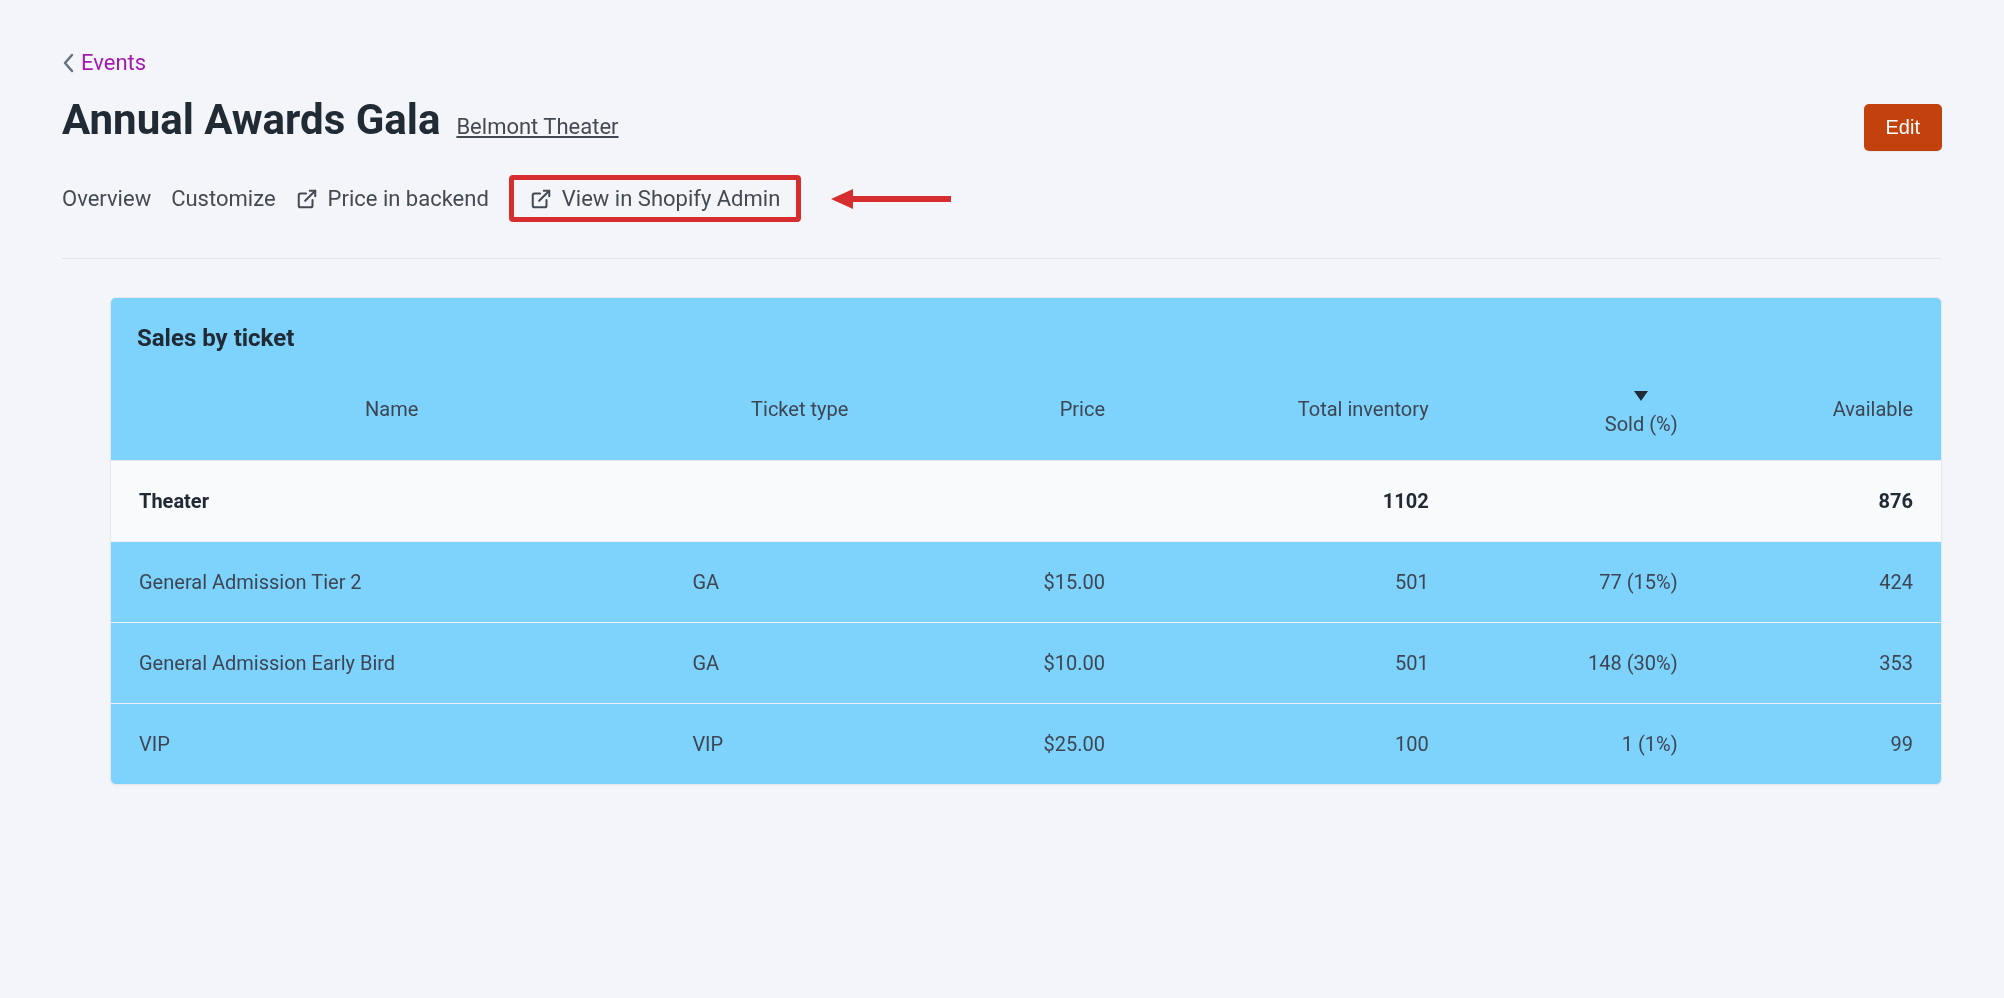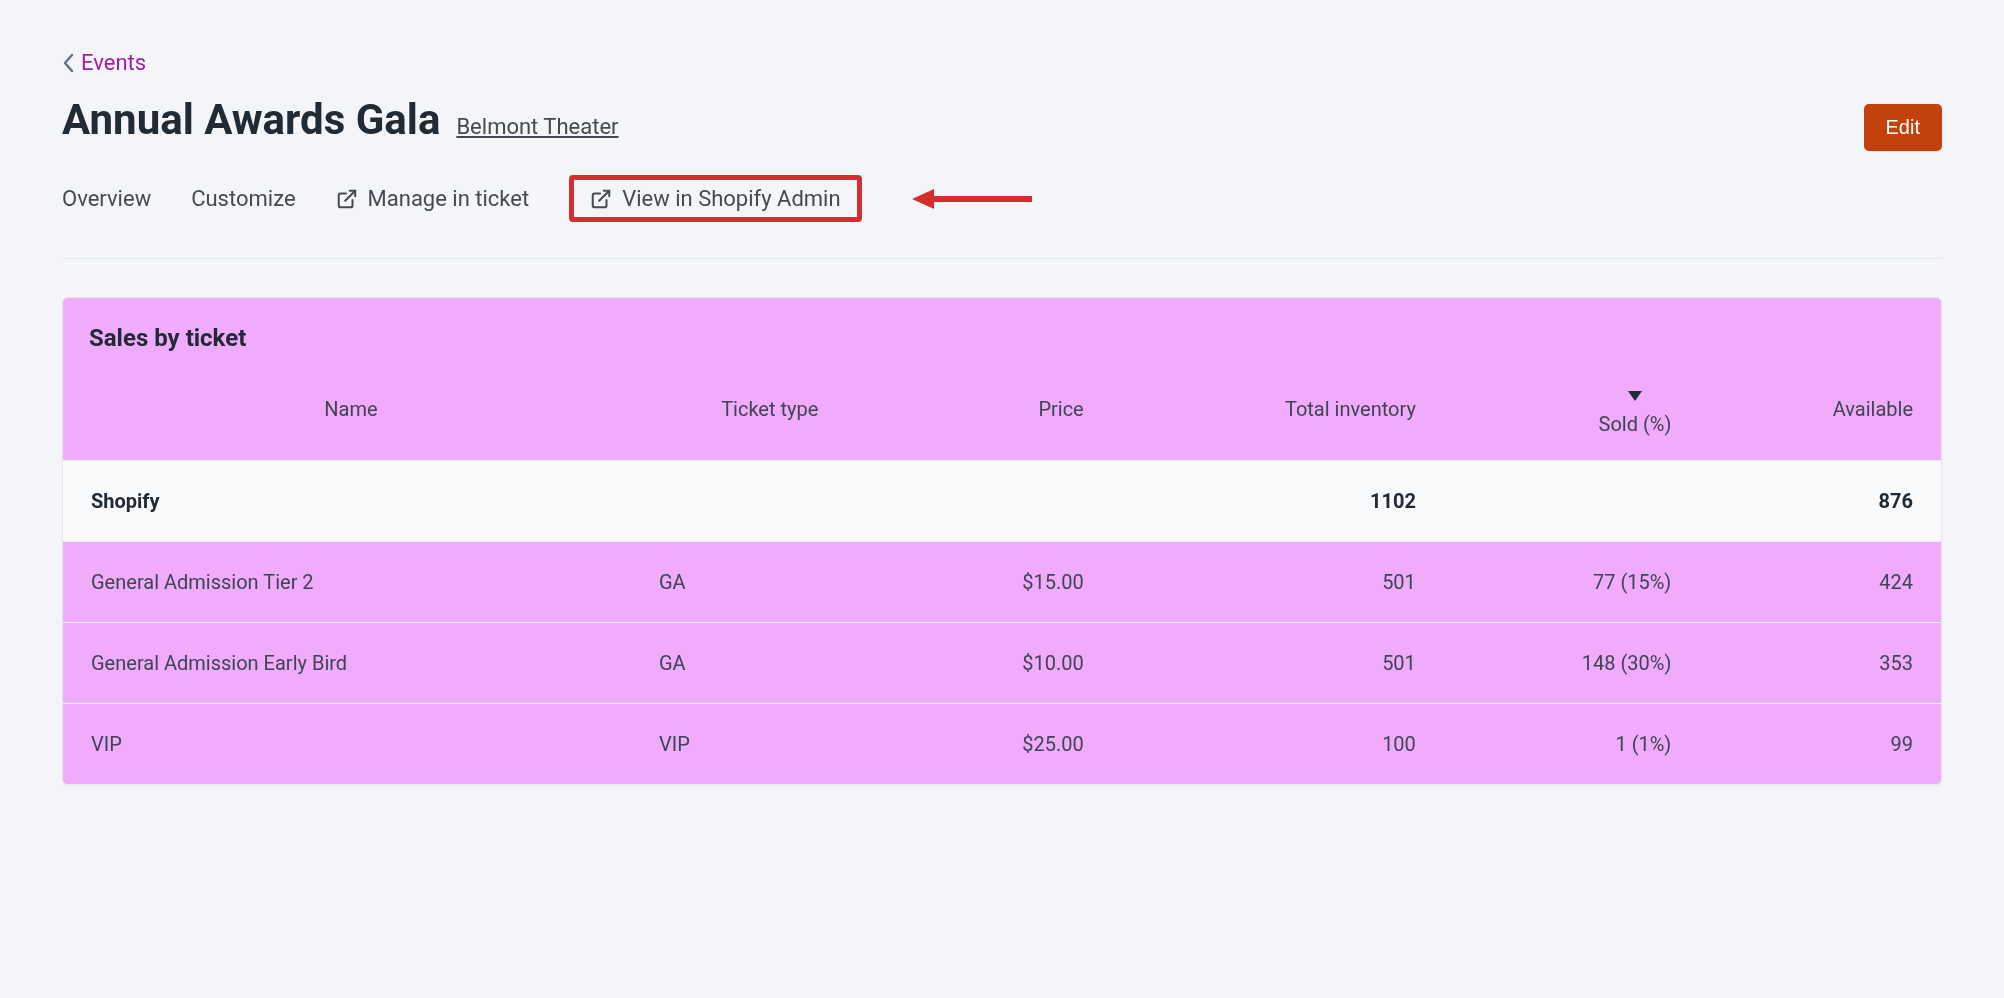--- a/index.html
+++ b/index.html
@@ -53,21 +53,21 @@
       border: none;
       border-radius: 5px;
       padding: 12px 22px;
       font-size: 20px;
       cursor: pointer;
       box-shadow: 0 1px 0 rgba(22,29,37,0.05);
     }
     .tabs-row {
       display: flex;
       align-items: center;
-      gap: 40px;
+      gap: 20px;
       padding-bottom: 36px;
       border-bottom: 1px solid #e3e6eb;
       margin-bottom: 38px;
     }
     .tab-link {
       font-size: 22px;
       color: #444a53;
       cursor: pointer;
       display: flex;
       align-items: center;
@@ -81,25 +81,26 @@
     }
     .ext-icon {
       display: inline-flex;
     }
     .arrow-annotation {
       display: flex;
       align-items: center;
       margin-left: 10px;
     }
     .card {
-      background: #f0abfc;
+      background: #7dd3fc;
       border: 1px solid #e6e8ec;
       border-radius: 6px;
       box-shadow: 0 1px 2px rgba(0,0,0,0.03);
       overflow: hidden;
+      margin-left: 48px;
     }
     .card-header {
       padding: 26px 24px 16px 26px;
       font-size: 24px;
       font-weight: 700;
       color: #212b36;
     }
     table {
       width: 100%;
       border-collapse: collapse;
@@ -173,21 +174,21 @@
     <span>Customize</span>
   </div>
   <div class="tab-link">
     <span class="ext-icon">
       <svg width="22" height="22" viewBox="0 0 24 24" fill="none">
         <path d="M18 13v6a2 2 0 0 1-2 2H5a2 2 0 0 1-2-2V8a2 2 0 0 1 2-2h6" stroke="#444a53" stroke-width="2.2" stroke-linecap="round" stroke-linejoin="round"></path>
         <path d="M15 3h6v6" stroke="#444a53" stroke-width="2.2" stroke-linecap="round" stroke-linejoin="round"></path>
         <path d="M10 14L21 3" stroke="#444a53" stroke-width="2.2" stroke-linecap="round" stroke-linejoin="round"></path>
       </svg>
     </span>
-    <span>Manage in ticket</span>
+    <span>Price in backend</span>
   </div>
   <div class="tab-link tab-highlighted">
     <span class="ext-icon">
       <svg width="22" height="22" viewBox="0 0 24 24" fill="none">
         <path d="M18 13v6a2 2 0 0 1-2 2H5a2 2 0 0 1-2-2V8a2 2 0 0 1 2-2h6" stroke="#444a53" stroke-width="2.2" stroke-linecap="round" stroke-linejoin="round"></path>
         <path d="M15 3h6v6" stroke="#444a53" stroke-width="2.2" stroke-linecap="round" stroke-linejoin="round"></path>
         <path d="M10 14L21 3" stroke="#444a53" stroke-width="2.2" stroke-linecap="round" stroke-linejoin="round"></path>
       </svg>
     </span>
     <span>View in Shopify Admin</span>
@@ -217,21 +218,21 @@
                 </svg>
             </span>
             <span>Sold (%)</span>
           </span>
         </th>
         <th class="right"><span>Available</span></th>
       </tr>
     </thead>
     <tbody>
       <tr class="totals-row">
-        <td>Shopify</td>
+        <td>Theater</td>
         <td></td>
         <td class="right"></td>
         <td class="right">1102</td>
         <td class="right"></td>
         <td class="right">876</td>
       </tr>
       <tr>
         <td>General Admission Tier 2</td>
         <td>GA</td>
         <td class="right">$15.00</td>

